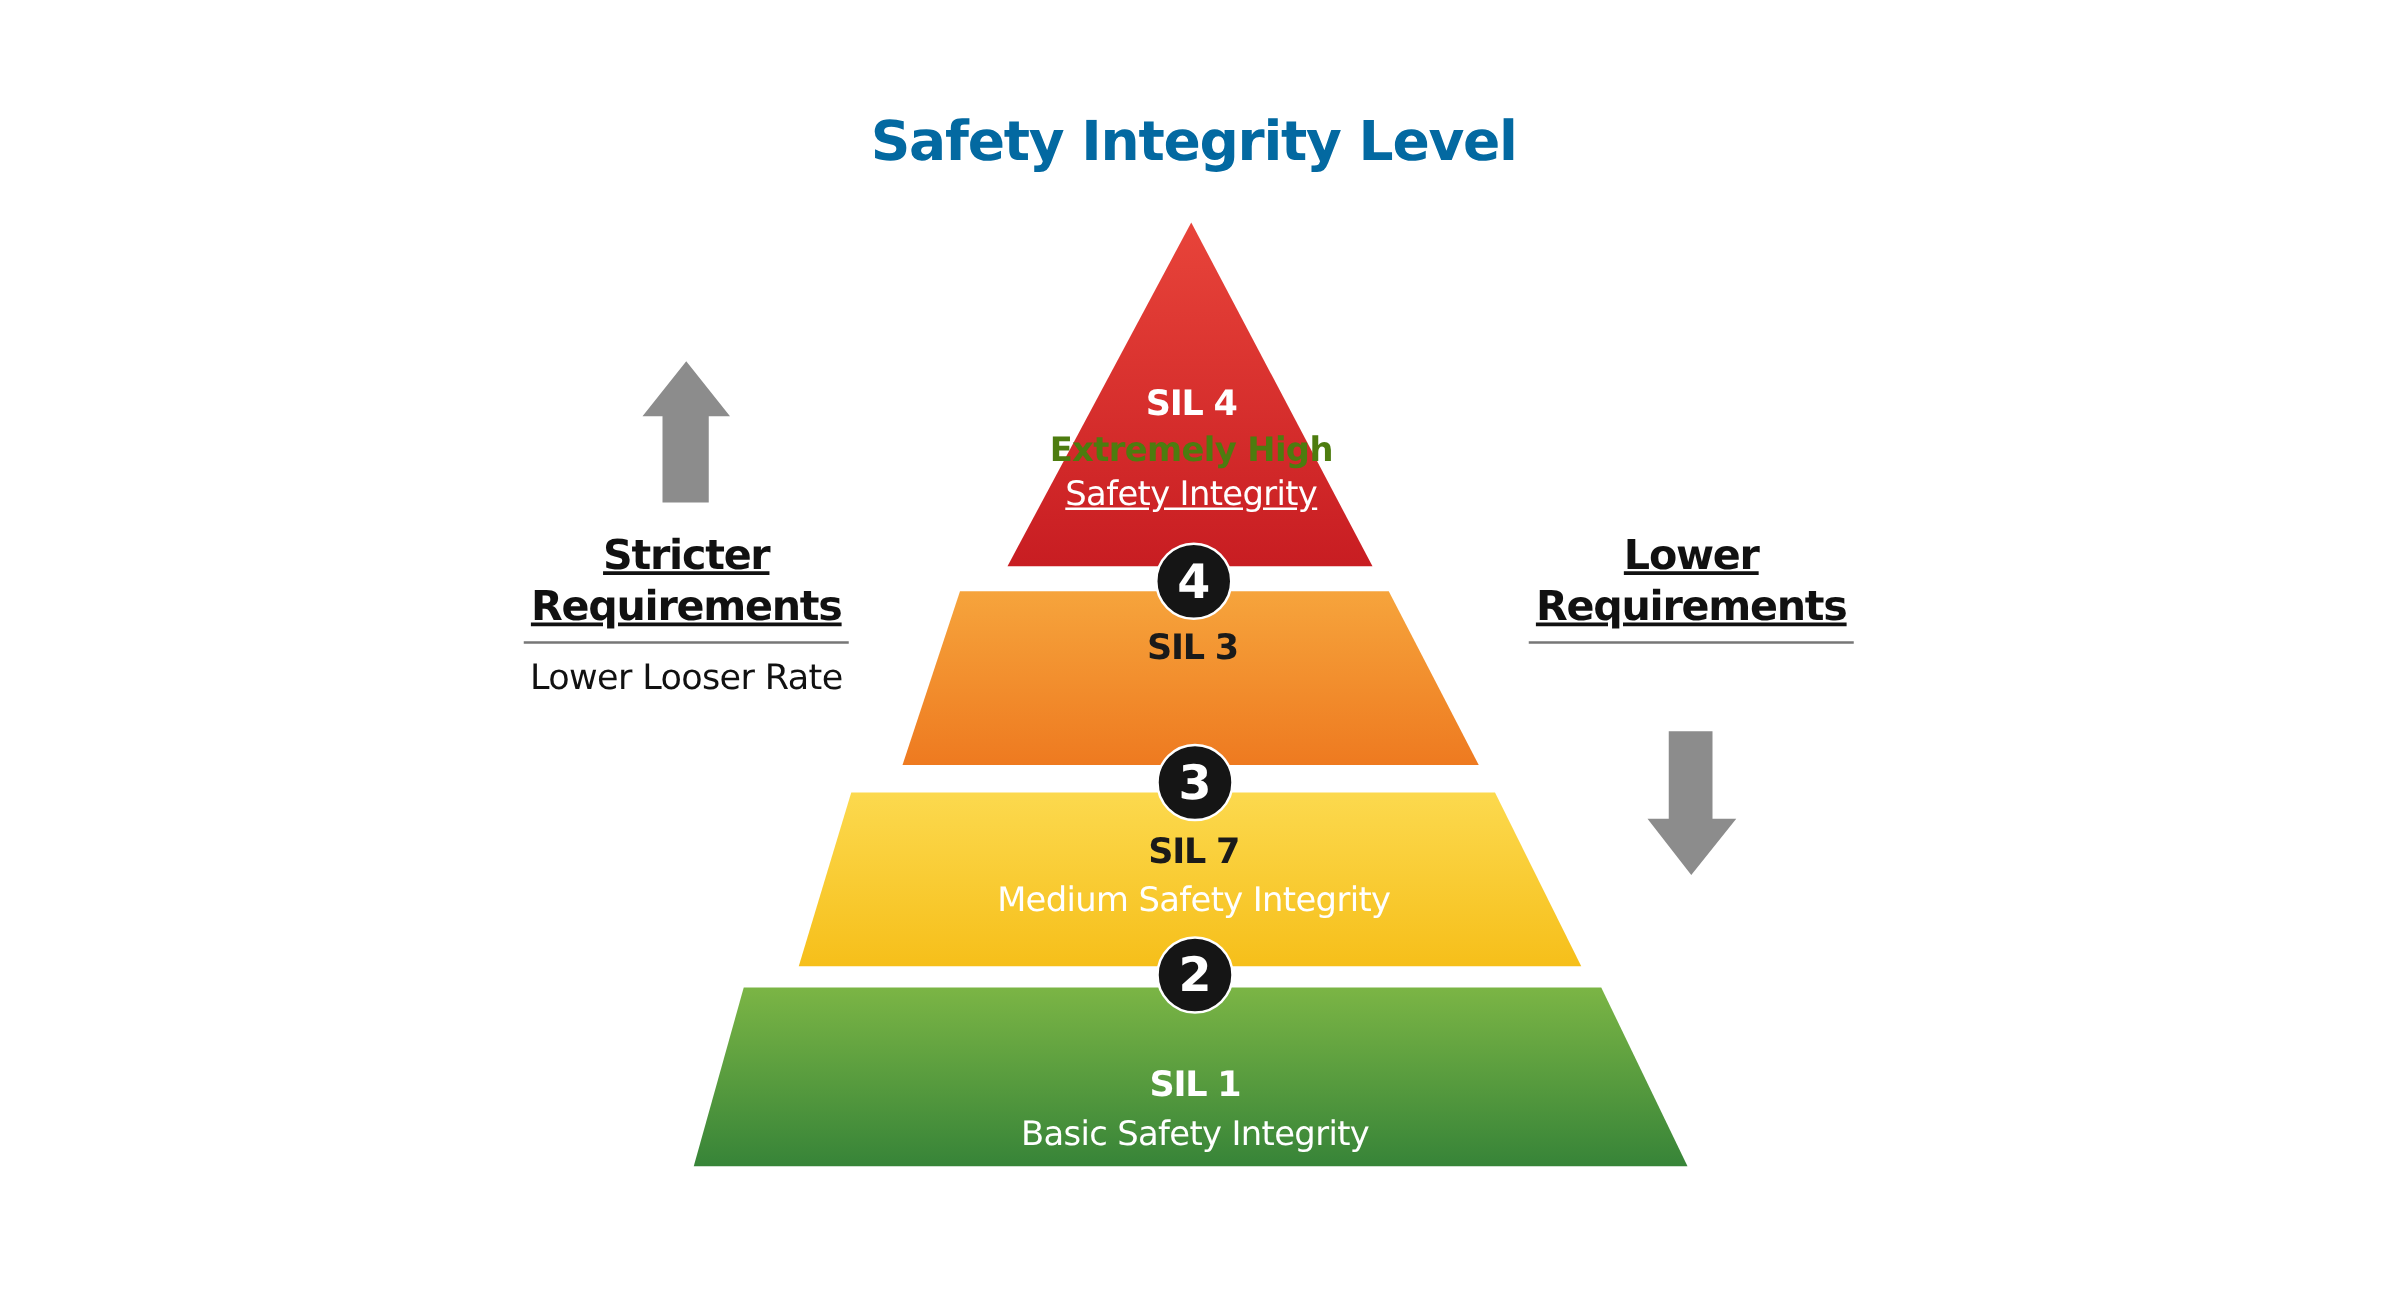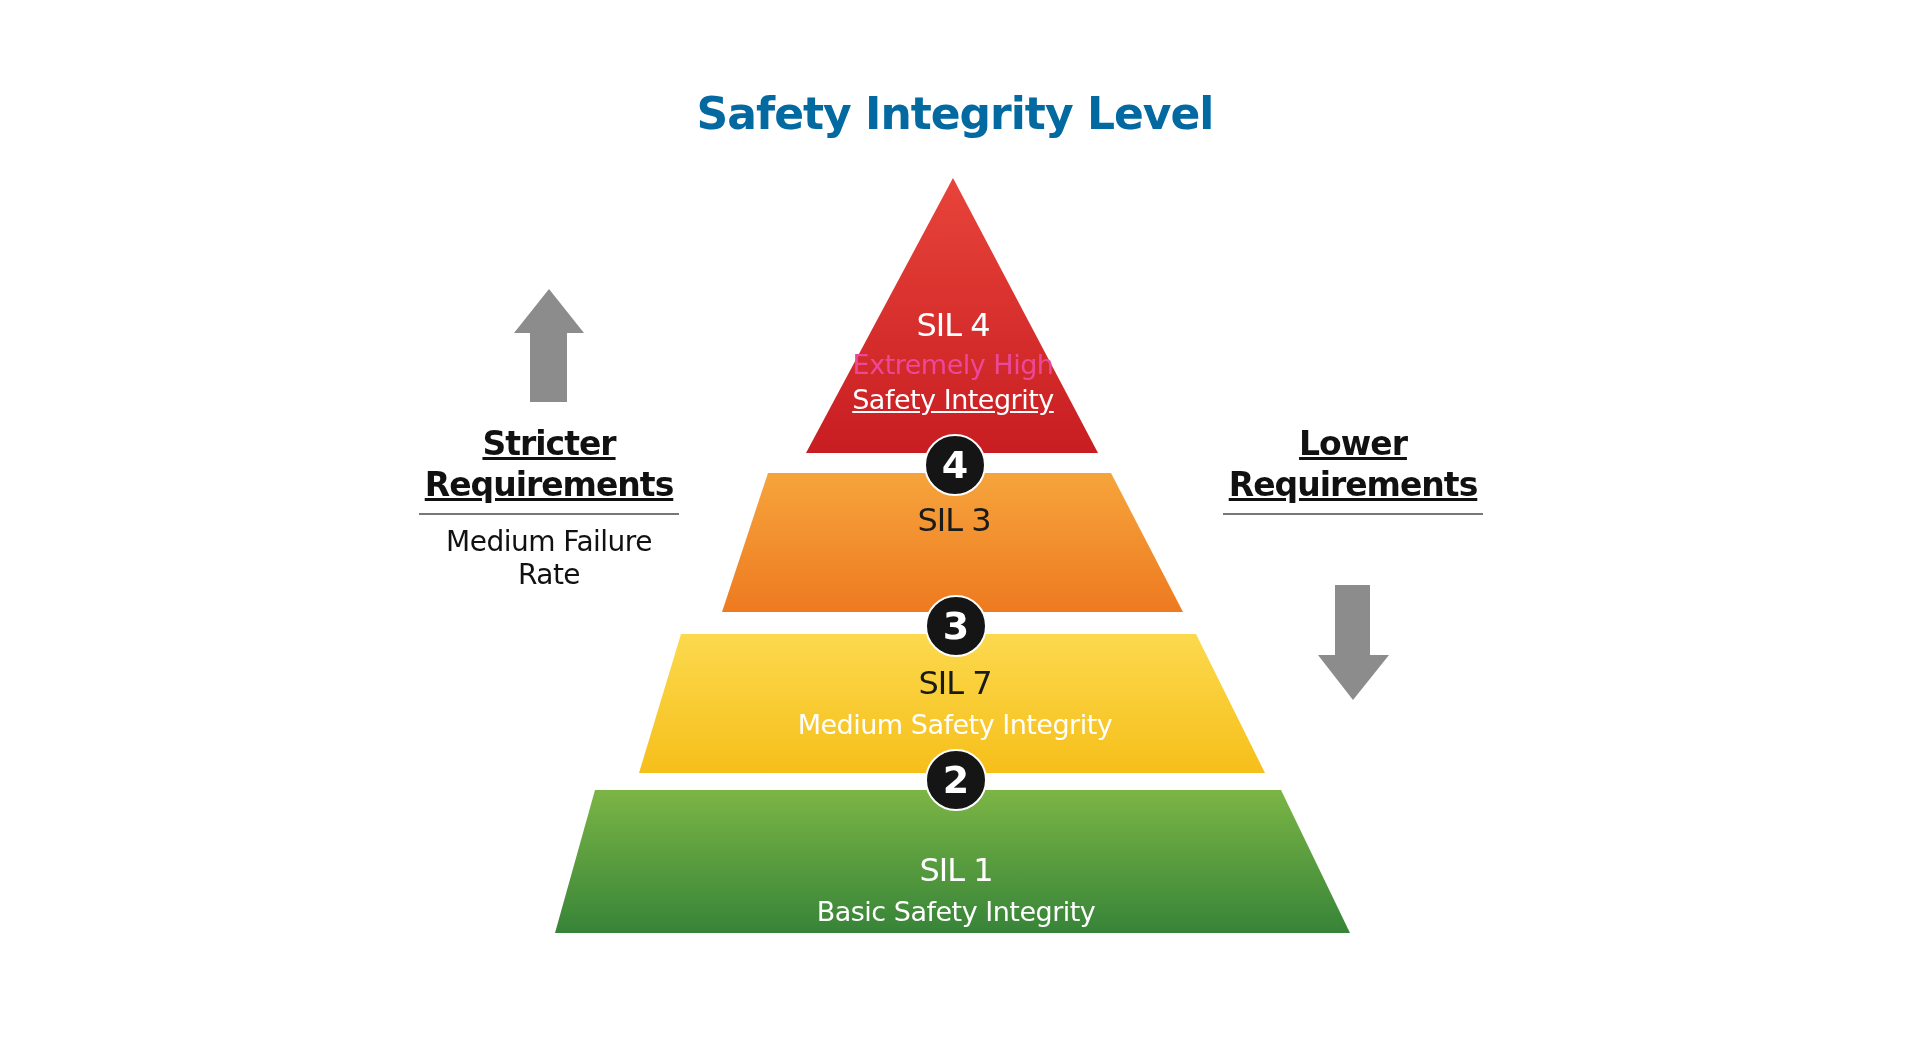--- a/index.html
+++ b/index.html
@@ -7,21 +7,21 @@
     width: 1920px; height: 1048px; background: #ffffff; position: relative; overflow: hidden;
     font-family: "DejaVu Sans", "Liberation Sans", sans-serif; color: #111111;
   }
   .abs { position: absolute; }
   .title {
     left: 0; width: 1910px; top: 88px; text-align: center;
     font-size: 44px; font-weight: bold; letter-spacing: -1px; color: #0369a1;
   }
   svg.pyr { position: absolute; left: 0; top: 0; }
   .tier-text { position: absolute; text-align: center; width: 600px; }
-  .tier-name { font-weight: normal; font-size: 32px; letter-spacing: -1px; line-height: 1.1; }
+  .tier-name { font-weight: bold; font-size: 28px; letter-spacing: -1px; line-height: 1.1; }
   .tier-desc { font-size: 27px; line-height: 1.3; letter-spacing: -0.5px; }
   .badge {
     position: absolute; width: 58px; height: 58px; border-radius: 50%; background: #151515;
     color: #fff; font-weight: bold; font-size: 38px; text-align: center; line-height: 58px;
     border: 2px solid #fff;
   }
   .side {
     position: absolute; width: 260px; text-align: center;
   }
   .side-head { font-weight: bold; font-size: 33px; line-height: 41px; letter-spacing: -1px; color: #111; text-decoration: underline; }
@@ -57,21 +57,21 @@
   <polygon points="681,634 1196,634 1265,773 639,773" fill="url(#gYellow)"></polygon>
   <polygon points="595,790 1281,790 1350,933 555,933" fill="url(#gGreen)"></polygon>
 
   <polygon points="549,289 584,333 567,333 567,402 530,402 530,333 514,333" fill="#8c8c8c"></polygon>
 
   <polygon points="1335,585 1370,585 1370,655 1389,655 1353,700 1318,655 1335,655" fill="#8c8c8c"></polygon>
 </svg>
 
 <div class="tier-text" style="left:653px; top:308px;">
   <div class="tier-name" style="color:#fff;">SIL 4</div>
-  <div class="tier-desc" style="color:#ec4899; margin-top:4px;">Extremely High</div>
+  <div class="tier-desc" style="color:#4d7c0f; margin-top:4px;font-weight:bold;">Extremely High</div>
   <div class="tier-desc" style="color:#fff;text-decoration:underline;">Safety Integrity</div>
 </div>
 
 <div class="tier-text" style="left:654px; top:503px;">
   <div class="tier-name" style="color:#1a1a1a;">SIL 3</div>
 </div>
 
 <div class="tier-text" style="left:655px; top:666px;">
   <div class="tier-name" style="color:#1a1a1a;">SIL 7</div>
   <div class="tier-desc" style="color:#fff; margin-top:6px;">Medium Safety Integrity</div>
@@ -83,20 +83,20 @@
 </div>
 
 <div class="badge" style="left:924px; top:434px;">4</div>
 <div class="badge" style="left:925px; top:595px;">3</div>
 <div class="badge" style="left:925px; top:749px;">2</div>
 
 <div class="side" style="left:419px; top:423px;">
   <div class="side-head">Stricter</div>
   <div class="side-head">Requirements</div>
   <div class="side-line"></div>
-  <div class="side-sub">Medium Failure Rate</div>
+  <div class="side-sub">Lower Looser Rate</div>
 </div>
 
 <div class="side" style="left:1223px; top:423px;">
   <div class="side-head">Lower</div>
   <div class="side-head">Requirements</div>
   <div class="side-line"></div>
 </div>
 
 </body></html>

